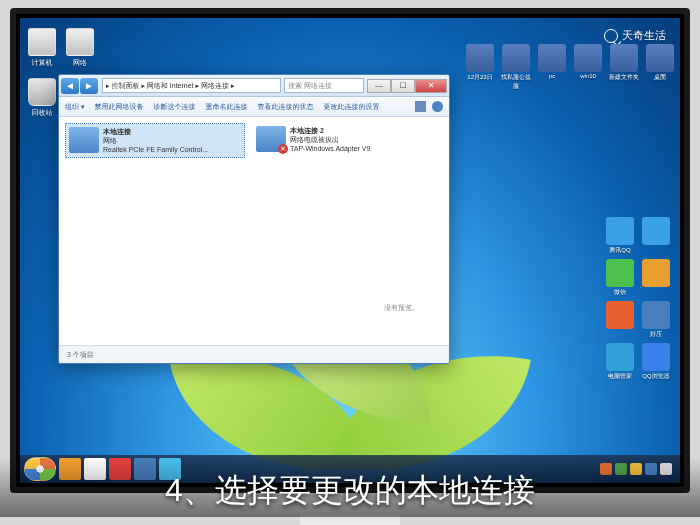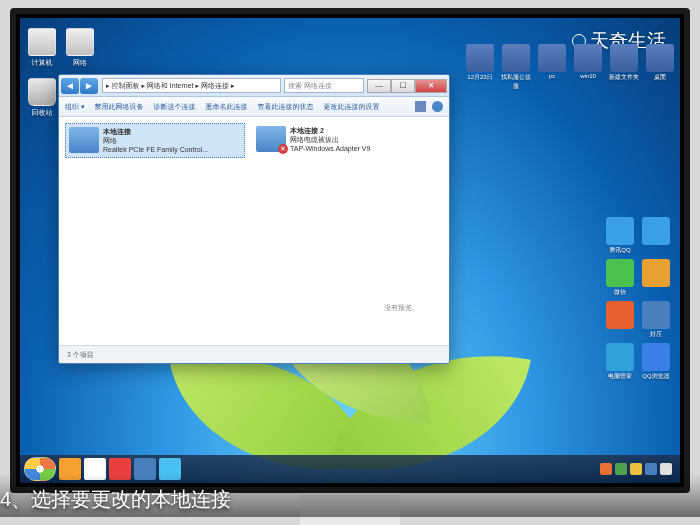--- a/index.html
+++ b/index.html
@@ -4,21 +4,21 @@
 <style>
 *{margin:0;padding:0;box-sizing:border-box;font-family:"Microsoft YaHei",Arial,sans-serif}
 body{width:700px;height:525px;background:#d8d8d8;position:relative;overflow:hidden}
 .monitor{position:absolute;top:8px;left:10px;width:680px;height:485px;background:#000;border:6px solid #1a1a1a;border-radius:4px}
 .screen{position:absolute;inset:4px;background:radial-gradient(ellipse at 50% 90%,#6dd5ff 0%,#2d95e3 40%,#0a5fb0 70%,#063d7a 100%);overflow:hidden}
 .leaf{position:absolute;bottom:-40px;left:50%;transform:translateX(-50%);width:420px;height:260px}
 .leaf::before,.leaf::after{content:"";position:absolute;background:linear-gradient(135deg,#bfe865,#8fcc3a);border-radius:0 100% 0 100%;width:180px;height:140px}
 .leaf::before{left:40px;bottom:40px;transform:rotate(-10deg)}
 .leaf::after{right:40px;bottom:40px;transform:rotate(10deg) scaleX(-1)}
 .leaf2{position:absolute;bottom:60px;left:50%;transform:translateX(-50%);width:160px;height:120px;background:linear-gradient(135deg,#d4f090,#9fd050);border-radius:0 100% 0 100%}
-.watermark{position:absolute;top:10px;right:14px;color:#fff;font-size:19px;display:flex;align-items:center;gap:4px;text-shadow:0 0 3px rgba(0,0,0,.5)}
+.watermark{position:absolute;top:10px;right:14px;color:#fff;font-size:11px;display:flex;align-items:center;gap:4px;text-shadow:0 0 3px rgba(0,0,0,.5)}
 .watermark-icon{width:14px;height:14px;border:1.5px solid #fff;border-radius:50%;position:relative}
 .watermark-icon::after{content:"";position:absolute;width:5px;height:5px;border:1.5px solid #fff;border-left:none;border-top:none;transform:rotate(45deg);bottom:-3px;right:-3px;background:transparent}
 .dicon{position:absolute;width:32px;text-align:center;color:#fff;font-size:7px;text-shadow:0 1px 2px rgba(0,0,0,.6)}
 .dicon-img{width:28px;height:28px;margin:0 auto 2px;background:linear-gradient(#f0f0f0,#c0c0c0);border-radius:3px;border:1px solid rgba(255,255,255,.3)}
 .trash .dicon-img{background:linear-gradient(#e8e8e8,#b0b0b0);border-radius:4px 4px 6px 6px}
 .ride{right:0;top:26px;display:flex;flex-direction:column;gap:6px;width:auto;position:absolute}
 .rrow{display:flex;gap:4px;justify-content:flex-end;padding-right:4px}
 .ricon{width:32px;text-align:center;color:#fff;font-size:6px;text-shadow:0 1px 2px rgba(0,0,0,.6)}
 .ricon-img{width:28px;height:28px;margin:0 auto 1px;background:linear-gradient(#5a7fbf,#3a5f9f);border-radius:3px}
 .win{position:absolute;top:56px;left:38px;width:392px;height:290px;background:#fff;border:1px solid #4a7fbf;border-radius:3px;box-shadow:0 4px 20px rgba(0,0,0,.4);display:flex;flex-direction:column;overflow:hidden}
@@ -40,21 +40,21 @@
 .cicon.dis::after{content:"✕";position:absolute;bottom:-2px;right:-2px;width:10px;height:10px;background:#d04040;color:#fff;border-radius:50%;font-size:7px;display:flex;align-items:center;justify-content:center}
 .ctxt{font-size:7px;color:#333;line-height:1.3}
 .ctxt .t{font-weight:bold}
 .status{height:18px;background:#f0f4f9;border-top:1px solid #d0dae8;font-size:7px;color:#666;padding:0 8px;display:flex;align-items:center}
 .empty{position:absolute;bottom:50px;right:30px;font-size:7px;color:#888}
 .taskbar{position:absolute;bottom:0;left:0;right:0;height:28px;background:linear-gradient(rgba(30,50,80,.85),rgba(10,30,60,.85));display:flex;align-items:center;padding:0 4px}
 .start{width:32px;height:24px;border-radius:12px;background:radial-gradient(circle,#fff 20%,transparent 20%),conic-gradient(#e74 0 90deg,#7c4 90deg 180deg,#48d 180deg 270deg,#fc4 270deg 360deg);background-size:100% 100%;border:1px solid rgba(255,255,255,.3)}
 .tbicon{width:22px;height:22px;margin-left:3px;border-radius:2px}
 .tray{margin-left:auto;display:flex;align-items:center;gap:3px;font-size:7px;color:#fff;padding-right:4px}
 .tray span{width:12px;height:12px}
-.caption{position:absolute;bottom:8px;left:0;right:0;text-align:left;font-size:20px;color:#fff;font-weight:500;text-shadow:0 2px 4px rgba(0,0,0,.8);background:linear-gradient(transparent,rgba(0,0,0,.5));padding:12px 0 4px}
+.caption{position:absolute;bottom:8px;left:0;right:0;text-align:center;font-size:32px;color:#fff;font-weight:500;text-shadow:0 2px 4px rgba(0,0,0,.8);background:linear-gradient(transparent,rgba(0,0,0,.5));padding:12px 0 4px}
 .stand{position:absolute;bottom:0;left:50%;transform:translateX(-50%);width:100px;height:30px;background:linear-gradient(#ccc,#eee)}
 </style>
 </head>
 <body>
 
 <div class="monitor">
 <div class="screen">
   <div class="leaf"></div>
   <div class="leaf2"></div>
 

